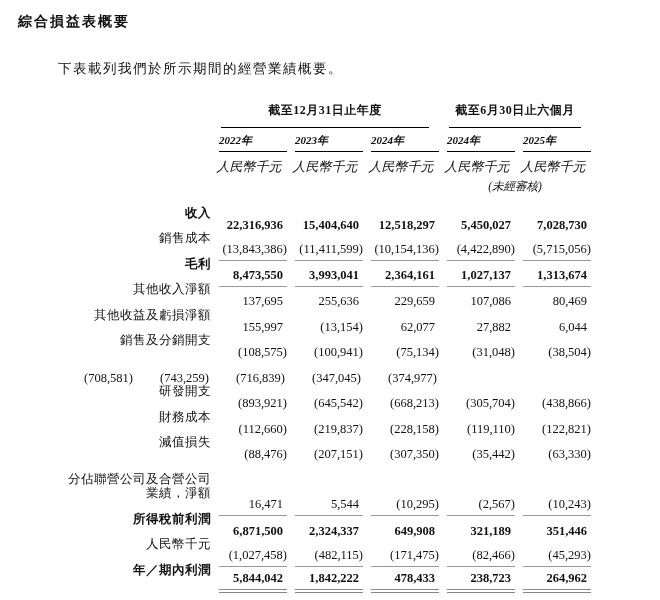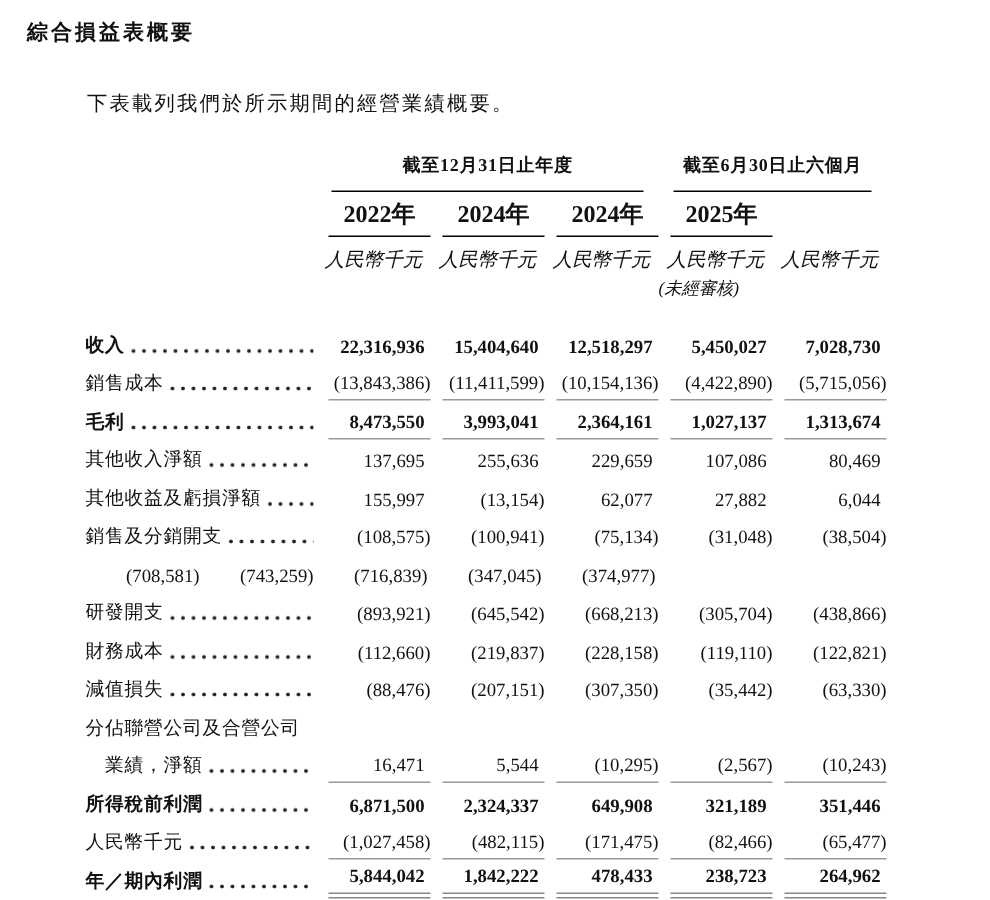--- a/index.html
+++ b/index.html
@@ -30,20 +30,21 @@
     margin: 24px 0 0 57px;
     width: 534px;
     font-size: 12.5px;
   }
   .hrow { display: flex; }
   .lcell {
     width: 154px;
     display: flex;
     align-items: flex-end;
     overflow: hidden;
+    flex-direction: column;
   }
   .vcell {
     width: 76px;
     display: flex;
     justify-content: flex-end;
   }
   
   .gband3 { width: 228px; }
   .gband2 { width: 152px; }
   .gline {
@@ -53,40 +54,42 @@
     padding-bottom: 8px;
     font-weight: bold;
     font-size: 12px;
     letter-spacing: 0.5px;
     white-space: nowrap;
   }
   
   .years-row { margin-top: 5px; }
   .ybox {
     width: 68px;
-    text-align: center;
+    text-align: left;
     font-weight: bold;
-    font-size: 16px;
+    font-size: 11px;
     border-bottom: 1.5px solid #000000;
     padding-bottom: 3px;
     white-space: nowrap;
+    font-style: italic;
   }
   
   .units-row { margin-top: 6px; }
   .ubox {
     width: 76px;
     text-align: center;
     font-style: italic;
     font-size: 13px;
     white-space: nowrap;
   }
   
   .unaudited-row {
     margin: 3px 0 0 382px;
     width: 152px;
+    text-align: center;
     font-style: italic;
     font-size: 11.5px;
   }
   
   .rows-block { margin-top: 16px; }
   .trow {
     display: flex;
     align-items: flex-end;
     height: 25.5px;
   }
@@ -139,20 +142,23 @@
       <div class="gline">截至6月30日止六個月</div>
     </div>
   </div>
 
   <div class="hrow years-row">
     <div class="lcell"></div>
     <div class="vcell">
         <div class="ybox">2022年</div>
       </div>
     <div class="vcell">
+        <div class="ybox">2023年</div>
+      </div>
+    <div class="vcell">
         <div class="ybox">2024年</div>
       </div>
     <div class="vcell">
         <div class="ybox">2024年</div>
       </div>
     <div class="vcell">
         <div class="ybox">2025年</div>
       </div>
   </div>
 
@@ -597,21 +603,21 @@
             <span class="val neg">(171,475)</span>
           </div>
         </div>
         <div class="vcell">
           <div class="uline">
             <span class="val neg">(82,466)</span>
           </div>
         </div>
         <div class="vcell">
           <div class="uline">
-            <span class="val neg">(65,477)</span>
+            <span class="val neg">(45,293)</span>
           </div>
         </div>
       </div>
       <div class="trow bold u-double">
     <div class="lcell">
       <span class="rlabel">年／期內利潤</span>
       <span class="leader"></span>
     </div>
   <div class="vcell">
           <div class="uline">

